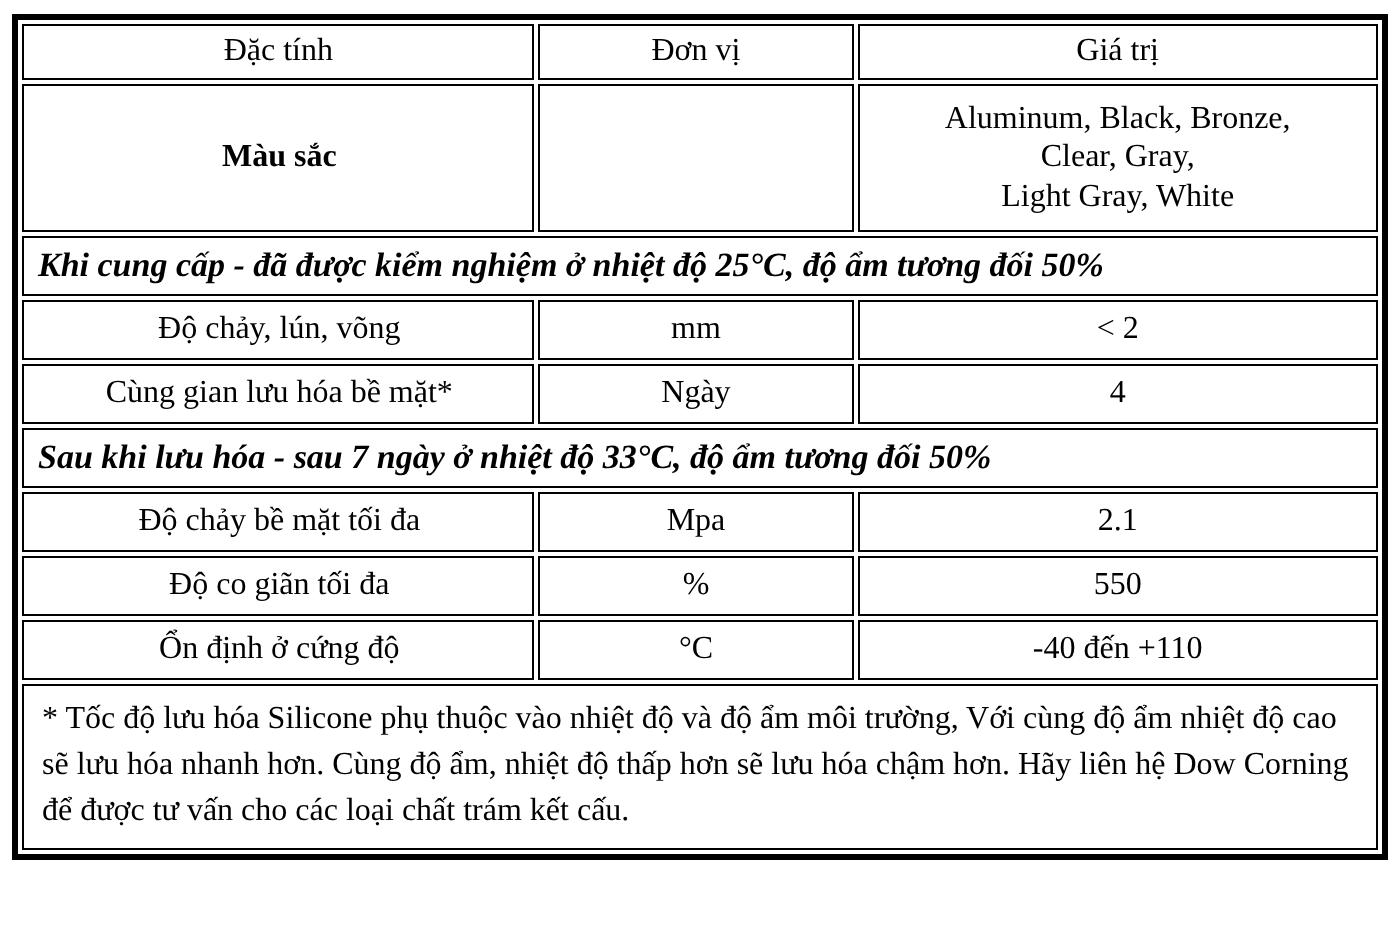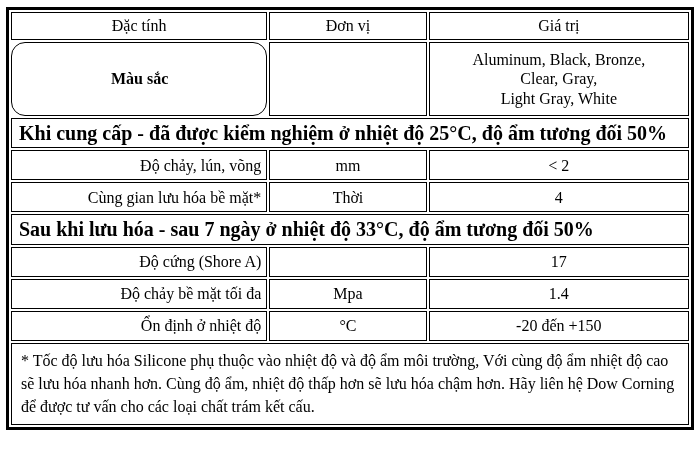--- a/index.html
+++ b/index.html
@@ -31,28 +31,29 @@
     border: 1px solid #000000;
     font-size: 16px;
     line-height: 1.22;
     padding: 2px 5px;
     vertical-align: middle;
     overflow: hidden;
   }
   td.center { text-align: center; }
   tr.header-row td { height: 22px; text-align: center; }
   tr.color-row td { height: 68px; font-family: Liberation Serif, serif; }
-  tr.color-row td.name-cell { text-align: center; font-weight: bold; border-radius: 14px; }
-  td.name-cell { text-align: right; padding-left: 6px; }
+  tr.color-row td.name-cell { text-align: center; font-weight: bold; }
+  td.name-cell { text-align: center; padding-left: 6px; }
   tr.section-row td {
     font-weight: bold;
     text-align: left;
     padding-left: 7px;
     height: 24px;
-    font-size: 20px;
+    font-size: 17px;
+    font-style: italic;
   }
   tr.data-row td { height: 24px; }
   tr.footnote-row td {
     height: 66px;
     padding: 5px 9px 6px 9px;
     line-height: 1.45;
     vertical-align: top;
     text-align: left;
   }
   .multiline { white-space: pre-line; }
@@ -87,46 +88,46 @@
       </tr>
 
       <tr class="data-row">
         <td class="name-cell">Độ chảy, lún, võng</td>
         <td class="center">mm</td>
         <td class="center">&lt; 2</td>
       </tr>
 
       <tr class="data-row">
         <td class="name-cell">Cùng gian lưu hóa bề mặt*</td>
-        <td class="center">Thời</td>
+        <td class="center">Ngày</td>
         <td class="center">4</td>
       </tr>
 
 
       <tr class="section-row">
         <td colspan="3">Sau khi lưu hóa - sau 7 ngày ở nhiệt độ 33°C, độ ẩm tương đối 50%</td>
       </tr>
 
-      <tr class="data-row">
-        <td class="name-cell">Độ cứng (Shore A)</td>
-        <td class="center"></td>
-        <td class="center">17</td>
-      </tr>
 
       <tr class="data-row">
         <td class="name-cell">Độ chảy bề mặt tối đa</td>
         <td class="center">Mpa</td>
-        <td class="center">1.4</td>
+        <td class="center">2.1</td>
       </tr>
 
+      <tr class="data-row">
+        <td class="name-cell">Độ co giãn tối đa</td>
+        <td class="center">%</td>
+        <td class="center">550</td>
+      </tr>
 
       <tr class="data-row">
-        <td class="name-cell">Ổn định ở nhiệt độ</td>
+        <td class="name-cell">Ổn định ở cứng độ</td>
         <td class="center">°C</td>
-        <td class="center">-20 đến +150</td>
+        <td class="center">-40 đến +110</td>
       </tr>
 
       <tr class="footnote-row">
         <td colspan="3">* Tốc độ lưu hóa Silicone phụ thuộc vào nhiệt độ và độ ẩm môi trường, Với cùng độ ẩm nhiệt độ cao sẽ lưu hóa nhanh hơn. Cùng độ ẩm, nhiệt độ thấp hơn sẽ lưu hóa chậm hơn. Hãy liên hệ Dow Corning để được tư vấn cho các loại chất trám kết cấu.</td>
       </tr>
     </tbody>
   </table>
 </div>
 
 </body></html>

